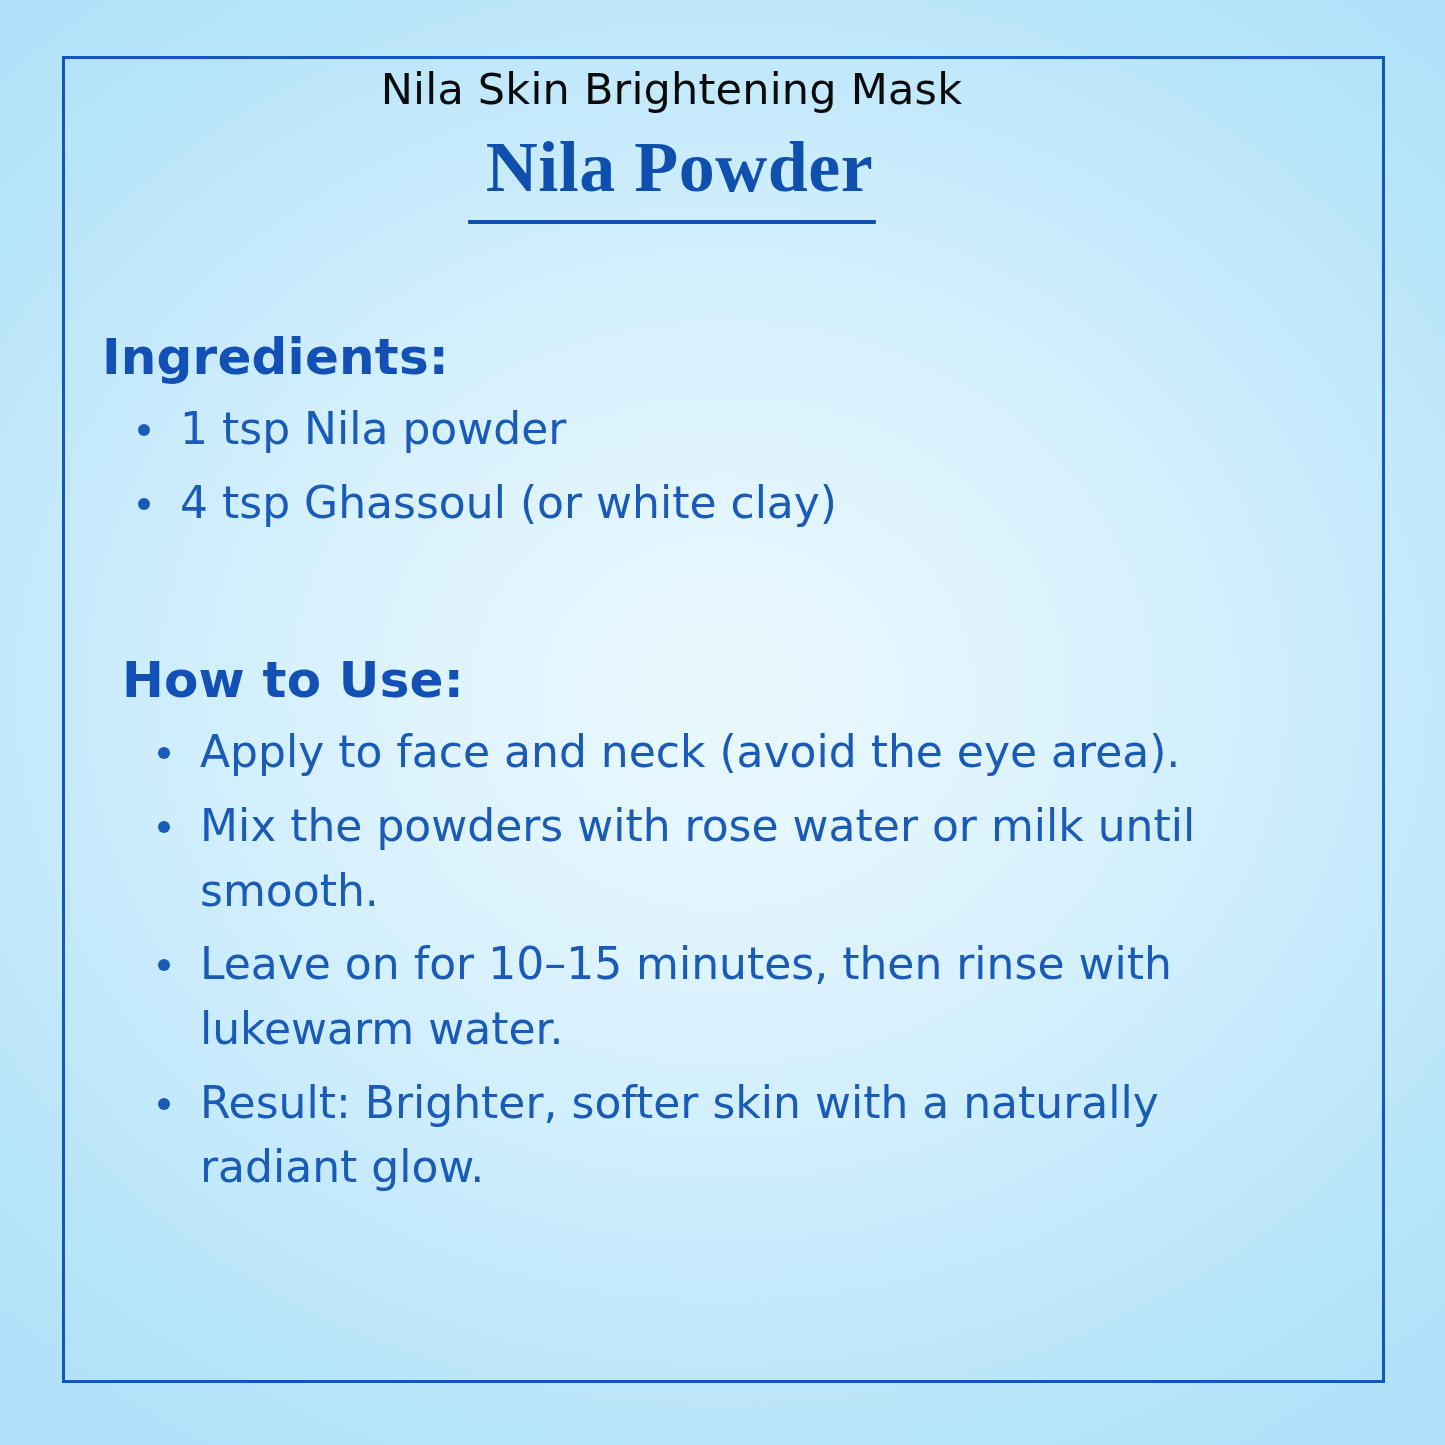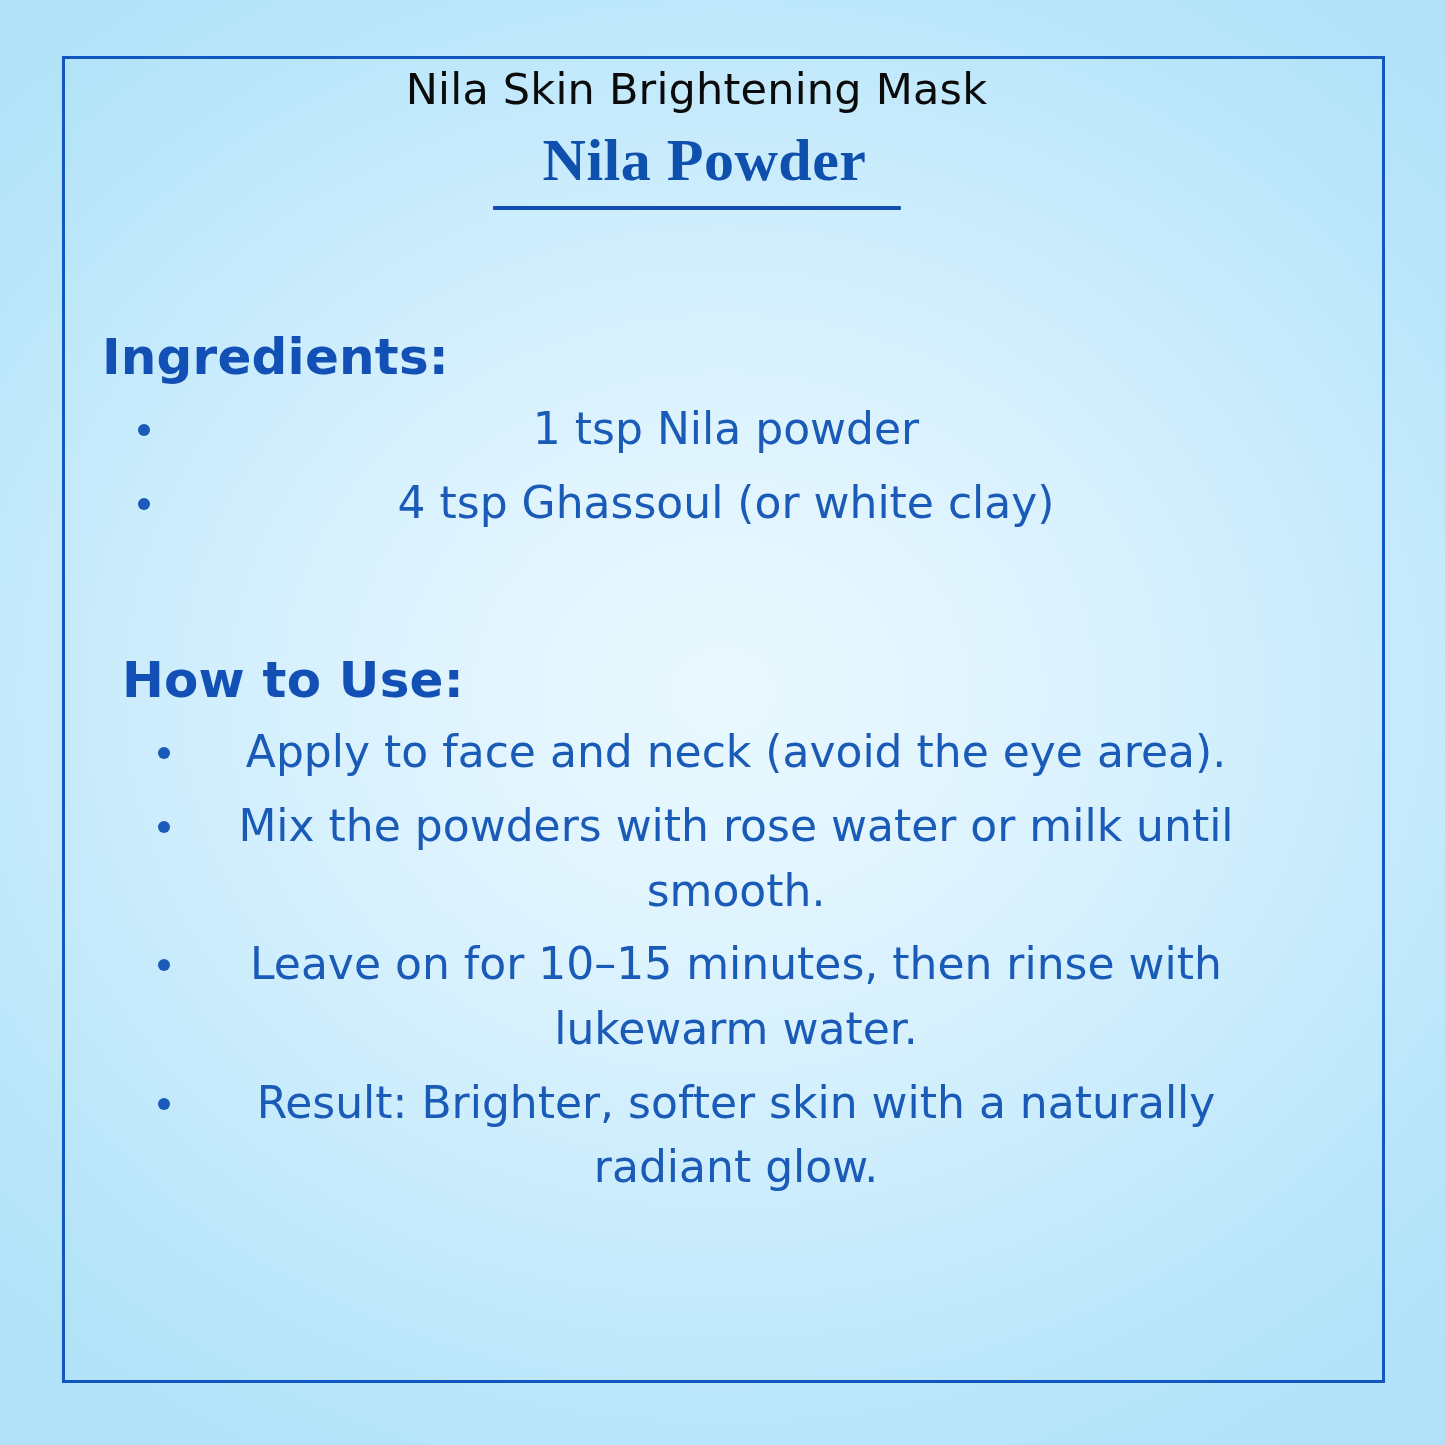--- a/index.html
+++ b/index.html
@@ -37,40 +37,40 @@
     width: 1323px;
     height: 1327px;
     box-sizing: border-box;
     border: 3px solid #1157bf;
     pointer-events: none;
   }
 
   
   #header {
     position: absolute;
-    left: 70px;
+    left: 45px;
     top: 56px;
     width: 1253px;
     text-align: center;
   }
 
   #eyebrow {
     font-family: "DejaVu Sans", sans-serif;
     font-size: 43px;
     font-weight: 400;
     color: #0b0b0b;
     letter-spacing: 0.2px;
     line-height: 1.0;
     padding-top: 12px;
     white-space: nowrap;
   }
 
   #brand {
     font-family: "Liberation Serif", "DejaVu Serif", serif;
-    font-size: 60px;
+    font-size: 72px;
     font-weight: 700;
     color: #0f4fae;
     line-height: 1.12;
     margin-top: 16px;
     letter-spacing: 0.5px;
     white-space: nowrap;
     padding-left: 16px;
   }
 
   #rule {
@@ -122,21 +122,20 @@
 
   ul.bullets li {
     position: relative;
     font-family: "DejaVu Sans", sans-serif;
     font-size: 44px;
     font-weight: 400;
     color: #1a5bb8;
     line-height: 1.47;
     padding-left: 78px;
     margin: 0 0 9px 0;
-    text-align: center;
   }
 
   ul.bullets li .dot {
     position: absolute;
     left: 36px;
     top: 27px;
     width: 12px;
     height: 12px;
     border-radius: 50%;
     background: #1a5bb8;

